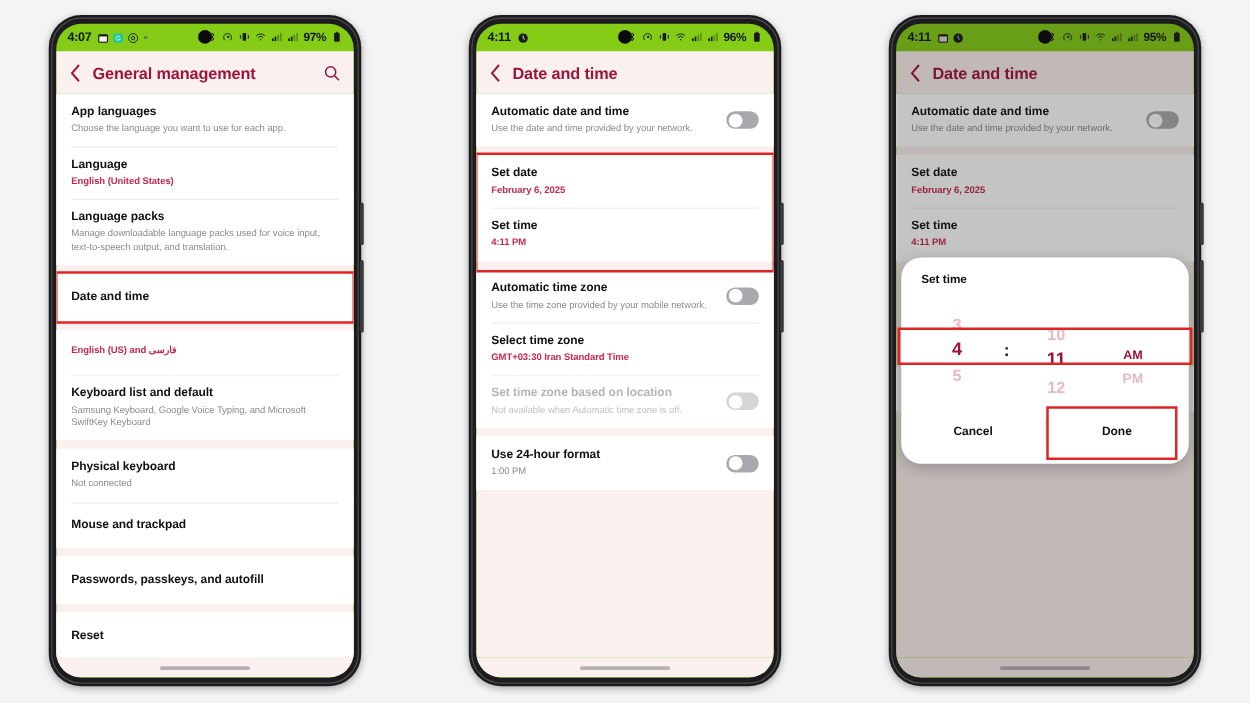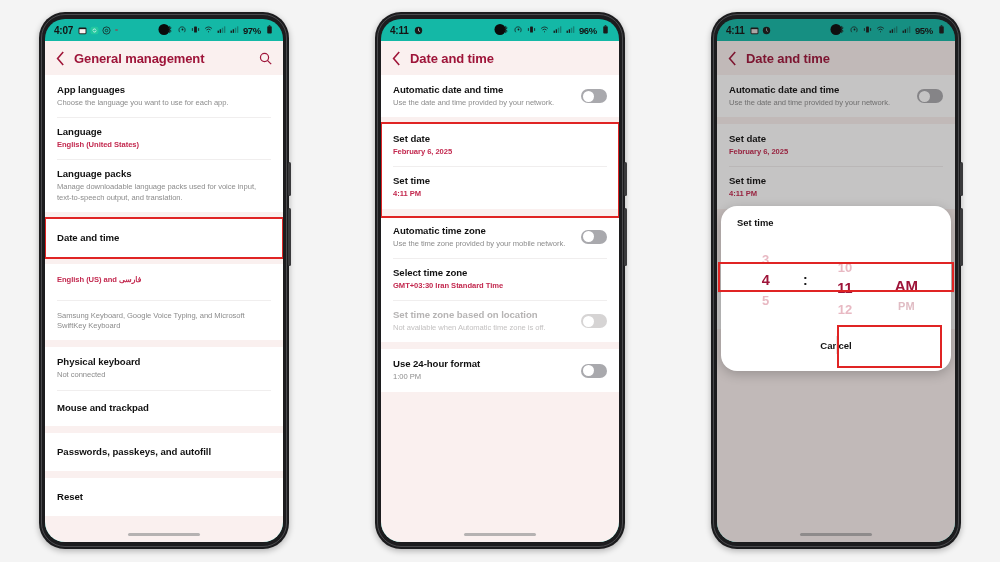--- a/index.html
+++ b/index.html
@@ -37,21 +37,21 @@
     background: #3a3a3c; border-radius: 2px;
   }
   .btn-side.pw  { top: 150px; height: 34px; }
   .btn-side.vol { top: 196px; height: 58px; }
 
   .screen {
     position: relative;
     width: 100%; height: 100%;
     border-radius: 20px;
     overflow: hidden;
-    background: #14b8a6;
+    background: #84cc16;
     display: flex; flex-direction: column;
   }
 
   
   .statusbar {
     height: 22px; flex: 0 0 22px;
     display: flex; align-items: center;
     padding: 0 9px;
     font-size: 9.5px; font-weight: bold; color: #141414;
     position: relative;
@@ -153,21 +153,21 @@
     font-size: 9.4px; font-weight:bold; color:#111; padding: 0 16px 4px;
   }
   .picker { position:relative; height: 96px; display:flex; align-items:stretch; padding: 0 14px; }
   .pcol { flex:1 1 0; position:relative; display:flex; flex-direction:column;
           align-items:center; justify-content:center; }
   .pcol.colon { flex: 0 0 18px; }
   .pv { line-height:1; text-align:center; }
   .pv.above { font-size: 13px; color:#e8b9c3; font-weight:bold; margin-bottom: 7px; }
   .pv.sel   { font-size: 14.5px; color:#9e1439; font-weight:bold; }
   .pv.below { font-size: 13px; color:#e8b9c3; font-weight:bold; margin-top: 7px; }
-  .pv.selAP { font-size: 15px; color:#9e1439; font-weight:bold; }
+  .pv.selAP { font-size: 10px; color:#9e1439; font-weight:bold; }
   .pv.apAbove{ font-size: 11px; color:#e8b9c3; font-weight:bold; margin-bottom:8px; visibility:hidden;}
   .pv.apBelow{ font-size: 11px; color:#e0bcc4; font-weight:bold; margin-top:8px; }
   .colonmark { font-size: 14px; color:#1a1a1a; font-weight:bold; }
   .pcol.hour   { justify-content:center; }
   .pcol.minute { padding-top: 17px; }
   .pcol.ampm   { padding-top: 10px; }
 
   .dactions { display:flex; align-items:stretch; height: 34px; border-top:0; position:relative; }
   .dactions > div {
     flex:1 1 0; display:flex; align-items:center; justify-content:center;
@@ -301,20 +301,21 @@
             <div class="t">Date and time</div>
           </div>
           <div class="hl" style="left:-1px;right:-1px;top:-2px;bottom:-2px;"></div>
         </div>
 
         <div class="group">
           <div class="row">
             <div class="s accent">English (US) and فارسی</div>
           </div>
           <div class="row">
+            <div class="t">Keyboard list and default</div>
             <div class="s">Samsung Keyboard, Google Voice Typing, and Microsoft SwiftKey Keyboard</div>
           </div>
         </div>
 
         <div class="group">
           <div class="row">
             <div class="t">Physical keyboard</div>
             <div class="s">Not connected</div>
           </div>
           <div class="row" style="padding-top:12px;padding-bottom:12px;">
@@ -623,20 +624,21 @@
             <div class="pv selAP">AM</div>
             <div class="pv apBelow">PM</div>
           </div>
 
           <div class="hl" style="left:-3px;right:-3px;top:30px;height:30px;"></div>
         </div>
 
         <div class="dactions">
           <div>Cancel</div>
           <div class="vsep"></div>
+          <div>Done</div>
           <div class="hl" style="left:50.5%;right:9px;top:-3px;bottom:-6px;"></div>
         </div>
         <div class="dbottom"></div>
       </div>
 
     </div>
   </div>
 
 </div>
 

